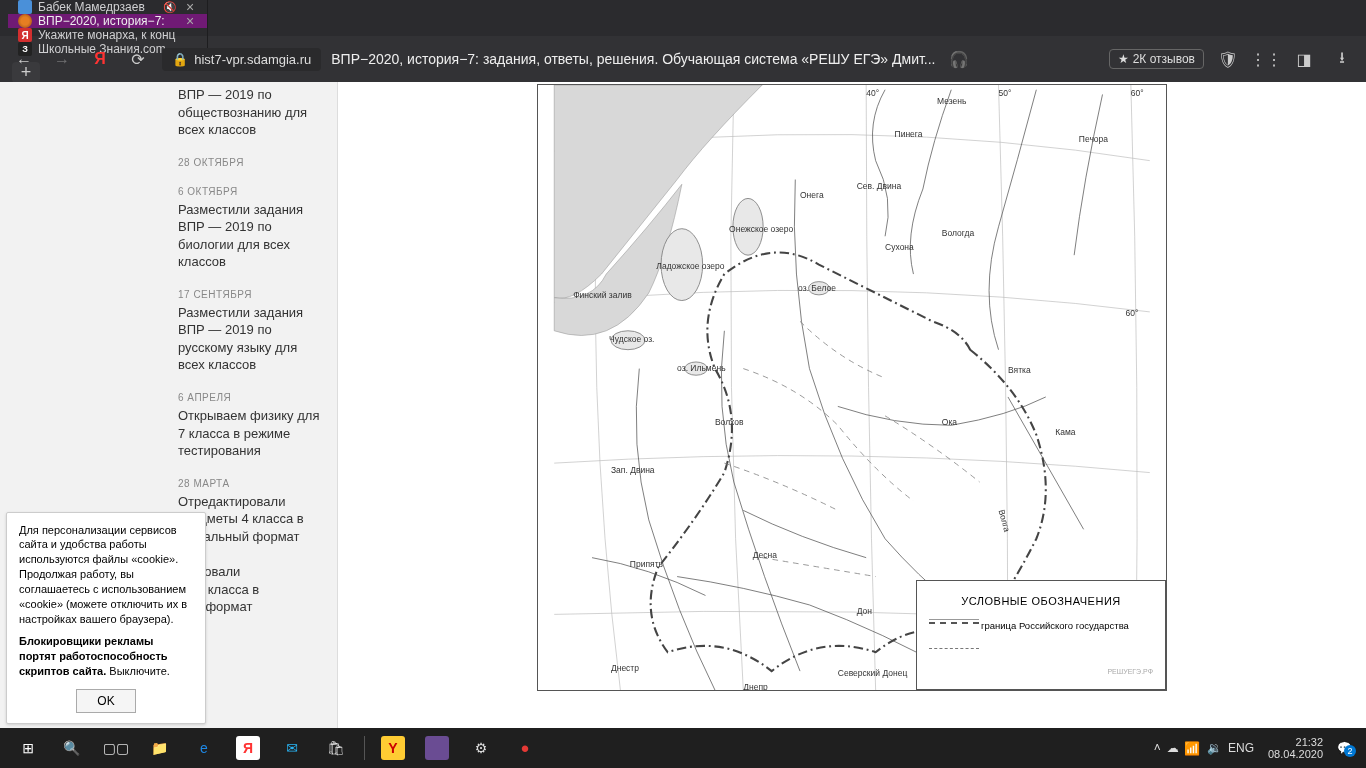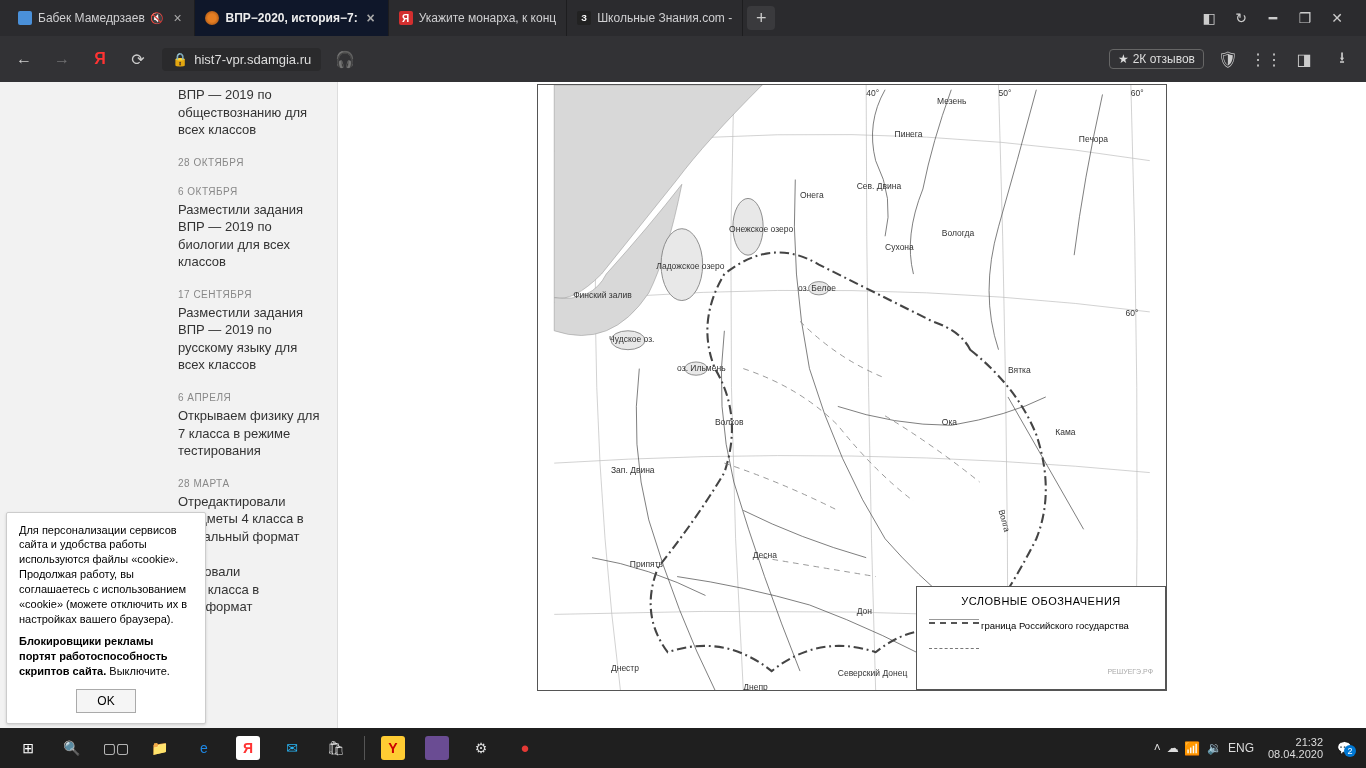--- a/index.html
+++ b/index.html
@@ -4,29 +4,29 @@
 <style>
 * { margin: 0; padding: 0; box-sizing: border-box; }
 body {
   width: 1366px; height: 768px;
   font-family: Arial, sans-serif;
   background: #fff; overflow: hidden; position: relative;
 }
 
 .tab-strip {
   height: 36px; background: #2b2b2e;
-  display: flex; align-items: stretch; padding: 0 8px;
+  display: flex; align-items: stretch; padding: 0 8px; flex-direction: column;
 }
 .tab {
   display: flex; align-items: center; gap: 6px;
   min-width: 0; max-width: 200px; padding: 0 10px;
   color: #cfcfd1; font-size: 12px; border-right: 1px solid #1d1d1f;
   cursor: pointer;
 }
-.tab.active { background: #0f172a; color: #eee; font-weight: bold; }
+.tab.active { background: #701a75; color: #eee; }
 .tab-label { white-space: nowrap; overflow: hidden; text-overflow: ellipsis; flex: 1; }
 .tab-close { width: 14px; height: 14px; display: flex; align-items: center; justify-content: center; color: #aaa; font-size: 14px; }
 .tab-icon { width: 14px; height: 14px; border-radius: 2px; flex-shrink: 0; }
 .icon-orange { background: radial-gradient(circle, #e67e22 40%, #8b4513 100%); border-radius: 50%; }
 .icon-blue { background: #4a90d9; }
 .icon-red { background: #d32f2f; display:flex;align-items:center;justify-content:center;color:#fff;font-size:10px;font-weight:bold;}
 .icon-dark { background: #222; display:flex;align-items:center;justify-content:center;color:#fff;font-size:9px;font-weight:bold;}
 .newtab-btn {
   width: 28px; display: flex; align-items: center; justify-content: center;
   color: #ccc; font-size: 18px; background: #3a3a3d; margin: 6px 4px; border-radius: 4px;
@@ -59,21 +59,21 @@
 .sidebar { position: absolute; left: 0; top: 0; width: 338px; bottom: 0; background: #f2f2f2; border-right: 1px solid #ddd; }
 .sidebar-inner { padding-left: 178px; padding-right: 12px; padding-top: 4px; font-size: 13px; color: #333; }
 .news-item { margin-bottom: 18px; }
 .news-date { font-size: 10px; color: #888; letter-spacing: 0.5px; margin-bottom: 4px; text-transform: uppercase; }
 .news-text { line-height: 1.35; }
 .map-wrap { position: absolute; left: 338px; right: 0; top: 0; bottom: 0; background: #fff; display: flex; justify-content: center; }
 .map-box { width: 630px; height: 607px; border: 1px solid #555; margin-top: 2px; position: relative; background: #fff; overflow: hidden; }
 .map-svg { width: 100%; height: 100%; }
 .legend-box {
   position: absolute; right: 0; bottom: 0; width: 250px;
-  border: 1px solid #555; background: #fff; padding: 8px 12px 14px;
+  border: 1px solid #555; background: #fff; padding: 14px 12px 14px;
   font-size: 10px;
 }
 .legend-title { text-align: center; font-size: 11px; letter-spacing: 0.5px; margin-bottom: 10px; }
 .legend-row { display: flex; align-items: center; gap: 2px; margin-bottom: 8px; }
 .legend-line { width: 50px; height: 12px; flex-shrink: 0; }
 .legend-line.dashdot { border-top: 2px dashed #555; margin-top: 5px; position: relative; }
 .legend-line.dashdot::after { content: ""; position: absolute; left: 0; right: 0; top: -5px; border-top: 1px solid #999; }
 .legend-line.dashed { border-top: 1px dashed #777; margin-top: 6px; }
 .legend-text { font-size: 9.5px; line-height: 1.2; }
 
@@ -136,20 +136,21 @@
 
 <div class="addr-bar">
   <span class="abtn">←</span>
   <span class="abtn" style="opacity:.4">→</span>
   <span class="abtn" style="color:#f33;font-weight:bold">Я</span>
   <span class="abtn">⟳</span>
   <div class="lock-chip">
     <span>🔒</span>
     <span class="url-host">hist7-vpr.sdamgia.ru</span>
   </div>
+  <span class="page-title">ВПР−2020, история−7: задания, ответы, решения. Обучающая система «РЕШУ ЕГЭ» Дмит...</span>
   <span class="abtn">🎧</span>
   <div class="reviews-chip">
     <span>★</span>
     <span>2К отзывов</span>
   </div>
   <span class="abtn">🛡</span>
   <span class="abtn">⋮⋮</span>
   <span class="abtn">◨</span>
   <span class="abtn">⭳</span>
 </div>

